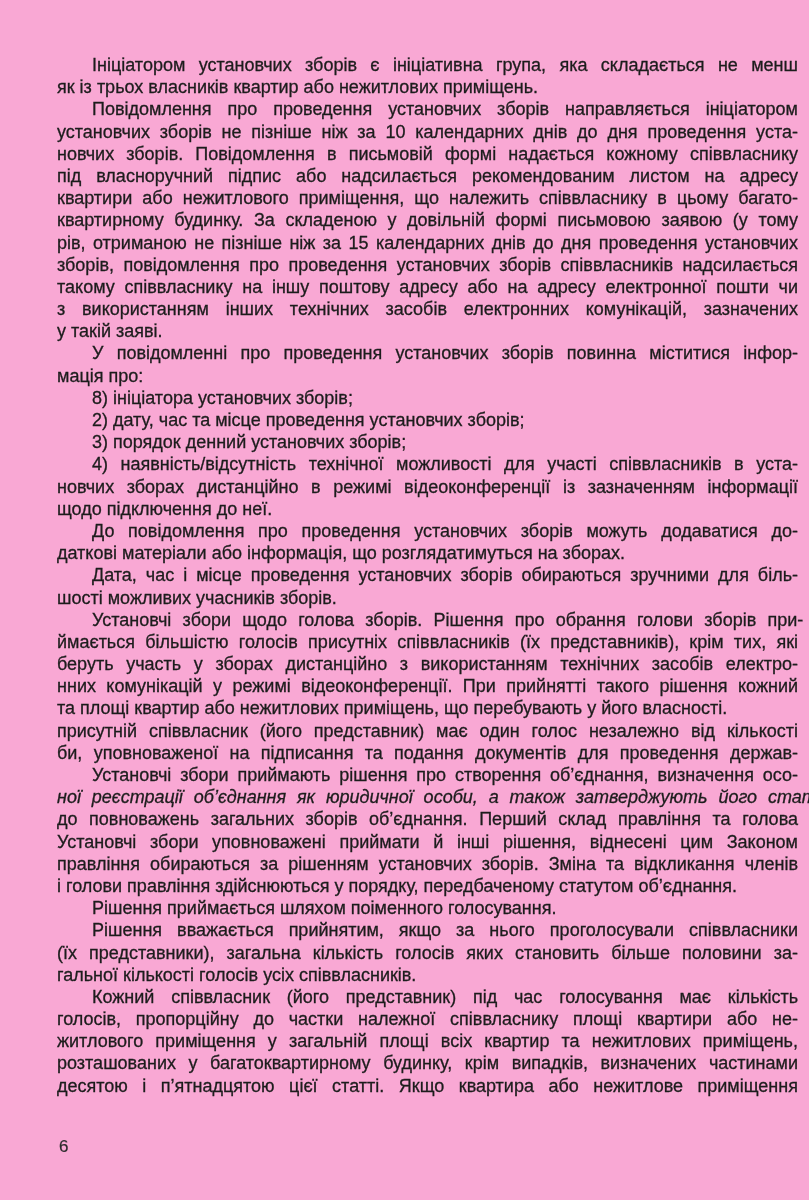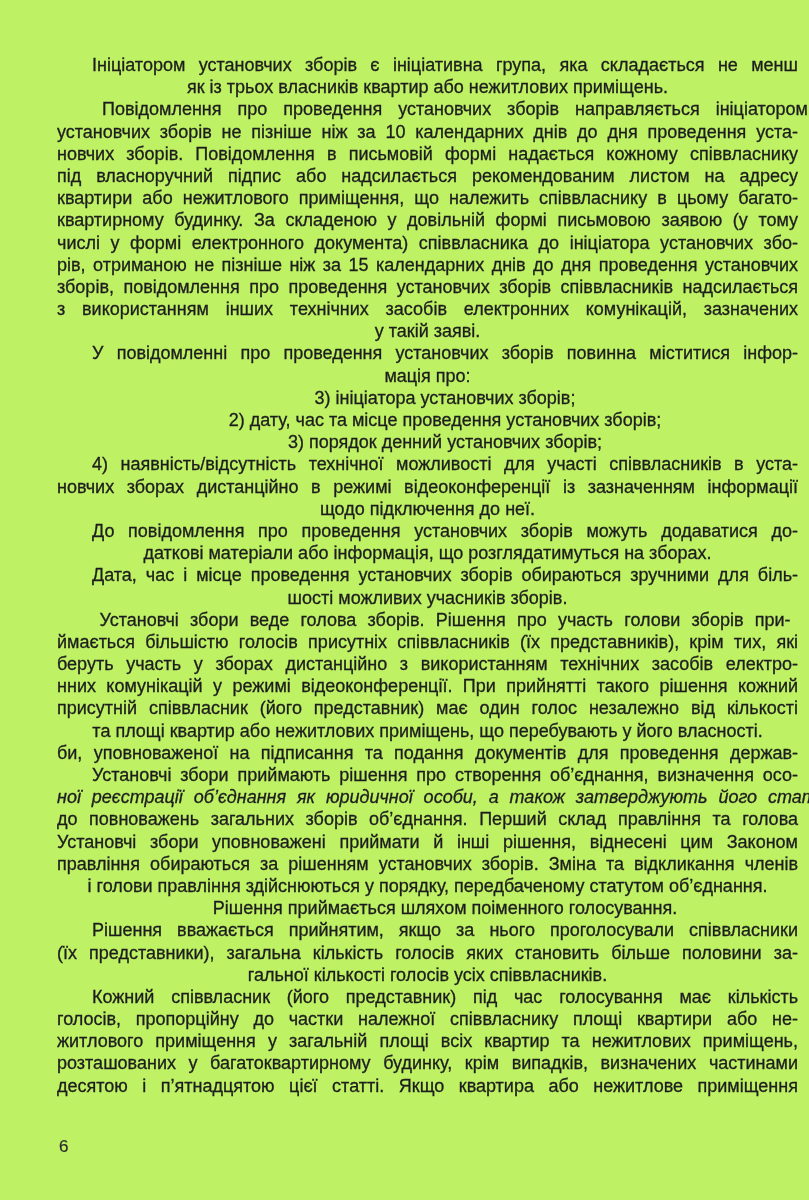--- a/index.html
+++ b/index.html
@@ -11,22 +11,21 @@
     height: 1200px;
     background: #ffffff;
     position: relative;
     font-family: "Liberation Sans", sans-serif;
     color: #1d1d1d;
     overflow: hidden;
   }
   .page {
     position: absolute;
     inset: 0;
-    background: #bef264;
-    text-align: center;
+    background: #f9a8d4;
   }
   .text-block {
     position: absolute;
     left: 57px;
     top: 54px;
     width: 741px;
     -webkit-text-stroke: 0.3px #1d1d1d;
   }
   .para {
     margin: 0;
@@ -55,38 +54,38 @@
 </head>
 <body>
 
 <div class="page">
   <div class="text-block" id="text-block">
       <div class="para">
         <div class="line first"><span style="word-spacing: 8.37px;">Ініціатором установчих зборів є ініціативна група, яка складається не менш</span></div>
         <div class="line last"><span>як із трьох власників квартир або нежитлових приміщень.</span></div>
       </div>
       <div class="para">
-        <div class="line first"><span style="word-spacing: 10.98px; margin-left: 10px;">Повідомлення про проведення установчих зборів направляється ініціатором</span></div>
+        <div class="line first"><span style="word-spacing: 10.98px;">Повідомлення про проведення установчих зборів направляється ініціатором</span></div>
         <div class="line"><span style="word-spacing: 4.81px;">установчих зборів не пізніше ніж за 10 календарних днів до дня проведення уста-</span></div>
         <div class="line"><span style="word-spacing: 7.11px;">новчих зборів. Повідомлення в письмовій формі надається кожному співвласнику</span></div>
         <div class="line"><span style="word-spacing: 9.97px;">під власноручний підпис або надсилається рекомендованим листом на адресу</span></div>
         <div class="line"><span style="word-spacing: 5.09px;">квартири або нежитлового приміщення, що належить співвласнику в цьому багато-</span></div>
         <div class="line"><span style="word-spacing: 5.57px;">квартирному будинку. За складеною у довільній формі письмовою заявою (у тому</span></div>
-        <div class="line"><span style="word-spacing: 5.52px;">числі у формі електронного документа) співвласника до ініціатора установчих збо-</span></div>
         <div class="line"><span style="word-spacing: 2.43px;">рів, отриманою не пізніше ніж за 15 календарних днів до дня проведення установчих</span></div>
         <div class="line"><span style="word-spacing: 4.45px;">зборів, повідомлення про проведення установчих зборів співвласників надсилається</span></div>
+        <div class="line"><span style="word-spacing: 4.73px;">такому співвласнику на іншу поштову адресу або на адресу електронної пошти чи</span></div>
         <div class="line"><span style="word-spacing: 11.78px;">з використанням інших технічних засобів електронних комунікацій, зазначених</span></div>
         <div class="line last"><span>у такій заяві.</span></div>
       </div>
       <div class="para">
         <div class="line first"><span style="word-spacing: 8.2px;">У повідомленні про проведення установчих зборів повинна міститися інфор-</span></div>
         <div class="line last"><span>мація про:</span></div>
       </div>
       <div class="para">
-        <div class="line first last"><span>3) ініціатора установчих зборів;</span></div>
+        <div class="line first last"><span>8) ініціатора установчих зборів;</span></div>
       </div>
       <div class="para">
         <div class="line first last"><span>2) дату, час та місце проведення установчих зборів;</span></div>
       </div>
       <div class="para">
         <div class="line first last"><span>3) порядок денний установчих зборів;</span></div>
       </div>
       <div class="para">
         <div class="line first"><span style="word-spacing: 7.47px;">4) наявність/відсутність технічної можливості для участі співвласників в уста-</span></div>
         <div class="line"><span style="word-spacing: 7.57px;">новчих зборах дистанційно в режимі відеоконференції із зазначенням інформації</span></div>
@@ -94,26 +93,26 @@
       </div>
       <div class="para">
         <div class="line first"><span style="word-spacing: 8.68px;">До повідомлення про проведення установчих зборів можуть додаватися до-</span></div>
         <div class="line last"><span>даткові матеріали або інформація, що розглядатимуться на зборах.</span></div>
       </div>
       <div class="para">
         <div class="line first"><span style="word-spacing: 3.98px;">Дата, час і місце проведення установчих зборів обираються зручними для біль-</span></div>
         <div class="line last"><span>шості можливих учасників зборів.</span></div>
       </div>
       <div class="para">
-        <div class="line first"><span style="word-spacing: 6.22px;">Установчі збори веде голова зборів. Рішення про участь голови зборів при-</span></div>
+        <div class="line first"><span style="word-spacing: 6.22px;">Установчі збори щодо голова зборів. Рішення про обрання голови зборів при-</span></div>
         <div class="line"><span style="word-spacing: 5.23px;">ймається більшістю голосів присутніх співвласників (їх представників), крім тих, які</span></div>
         <div class="line"><span style="word-spacing: 7.61px;">беруть участь у зборах дистанційно з використанням технічних засобів електро-</span></div>
         <div class="line"><span style="word-spacing: 5.43px;">нних комунікацій у режимі відеоконференції. При прийнятті такого рішення кожний</span></div>
+        <div class="line last"><span>та площі квартир або нежитлових приміщень, що перебувають у його власності.</span></div>
         <div class="line"><span style="word-spacing: 6.89px;">присутній співвласник (його представник) має один голос незалежно від кількості</span></div>
-        <div class="line last"><span>та площі квартир або нежитлових приміщень, що перебувають у його власності.</span></div>
       </div>
       <div class="para">
         <div class="line"><span style="word-spacing: 6.28px;">би, уповноваженої на підписання та подання документів для проведення держав-</span></div>
         <div class="line first"><span style="word-spacing: 3.85px;">Установчі збори приймають рішення про створення об’єднання, визначення осо-</span></div>
         <div class="line"><span style="word-spacing: 5.89px; font-style: italic;">ної реєстрації об’єднання як юридичної особи, а також затверджують його статут.</span></div>
         <div class="line"><span style="word-spacing: 6.56px;">до повноважень загальних зборів об’єднання. Перший склад правління та голова</span></div>
         <div class="line"><span style="word-spacing: 8.65px;">Установчі збори уповноважені приймати й інші рішення, віднесені цим Законом</span></div>
         <div class="line"><span style="word-spacing: 5.02px;">правління обираються за рішенням установчих зборів. Зміна та відкликання членів</span></div>
         <div class="line last"><span>і голови правління здійснюються у порядку, передбаченому статутом об’єднання.</span></div>
       </div>

